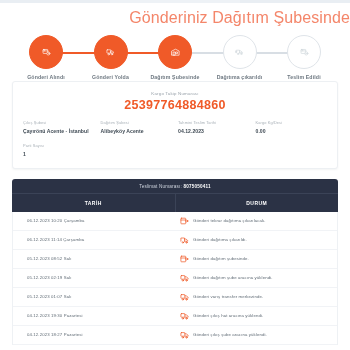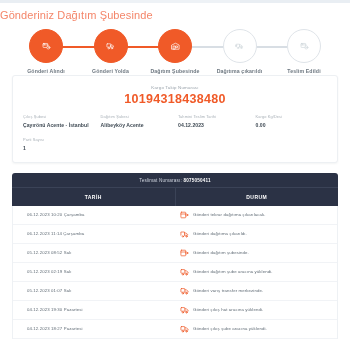--- a/index.html
+++ b/index.html
@@ -11,26 +11,27 @@
     -webkit-font-smoothing:antialiased;
   }
   .page{width:350px;height:350px;position:relative;background:#fff;}
 
   
   .topstrip{height:3px;background:#e9eef3;width:100%;}
   .topstrip-inner{height:3px;background:#eef2f6;margin:0 110px;}
 
   
   .headline{
-    text-align:left;
+    text-align:right;
     color:#f4866a;
-    font-size:11px;
+    font-size:16px;
     letter-spacing:.1px;
     padding:6px 0 0 0;
     font-weight:400;
+    margin-left:36px;
   }
 
   
   .stepper{
     position:relative;
     margin:8px 14px 0 14px;
     height:46px;
   }
   .track{
     position:absolute;left:32px;right:32px;top:17px;height:2px;background:#d8dee4;
@@ -185,21 +186,21 @@
         </div>
         <div class="step-label">Teslim Edildi</div>
       </div>
 
     </div>
   </div>
 
 
   <div class="card">
     <div class="trk-label">Kargo Takip Numarası</div>
-    <div class="trk-no">10194318438480</div>
+    <div class="trk-no">25397764884860</div>
 
     <div class="meta-row">
       <div class="meta-col">
         <div class="meta-k">Çıkış Şubesi</div>
         <div class="meta-v">Çayırönü Acente - İstanbul</div>
       </div>
       <div class="meta-col">
         <div class="meta-k">Dağıtım Şubesi</div>
         <div class="meta-v">Alibeyköy Acente</div>
       </div>

